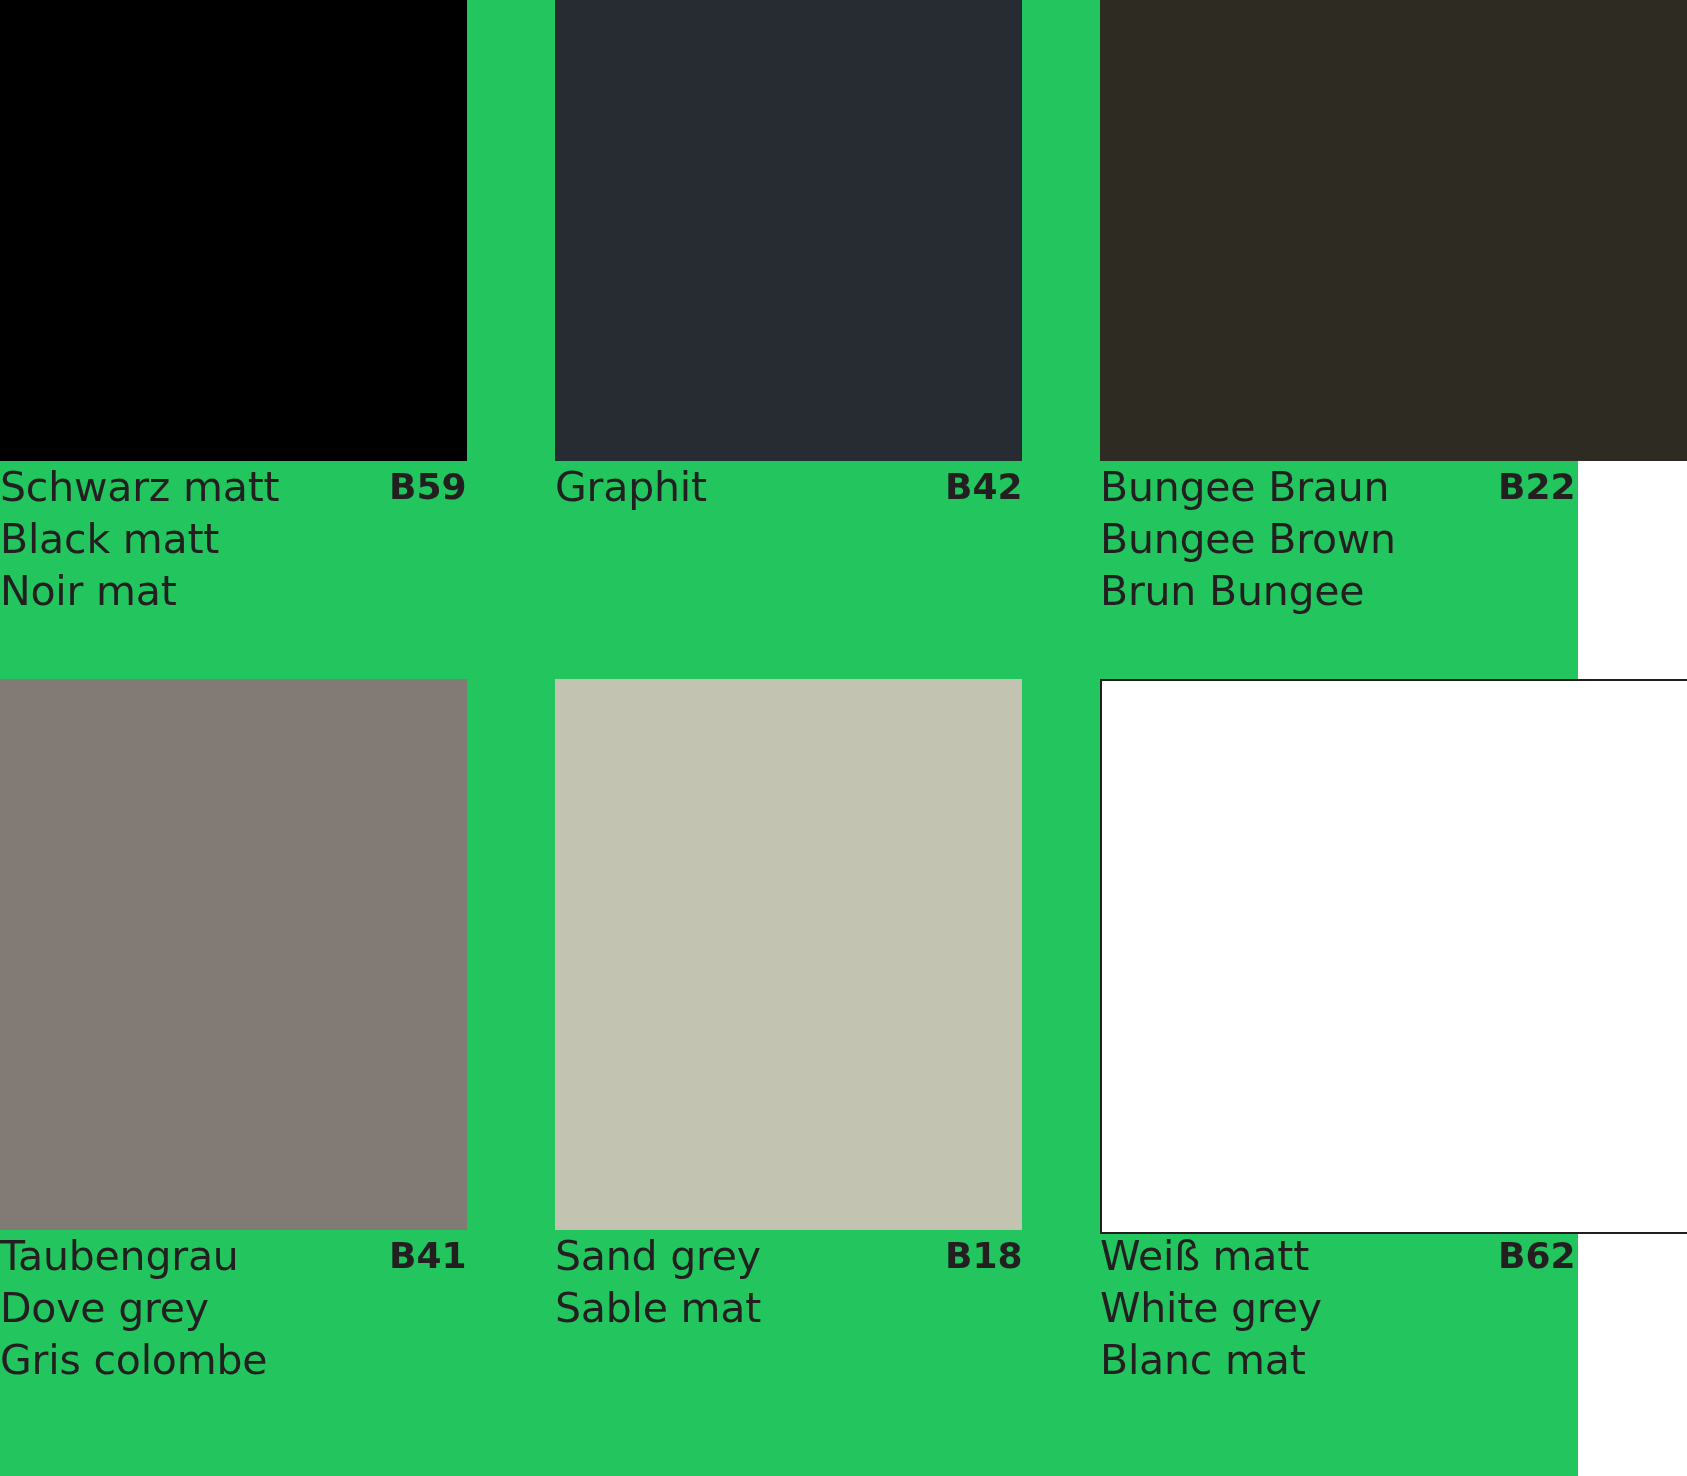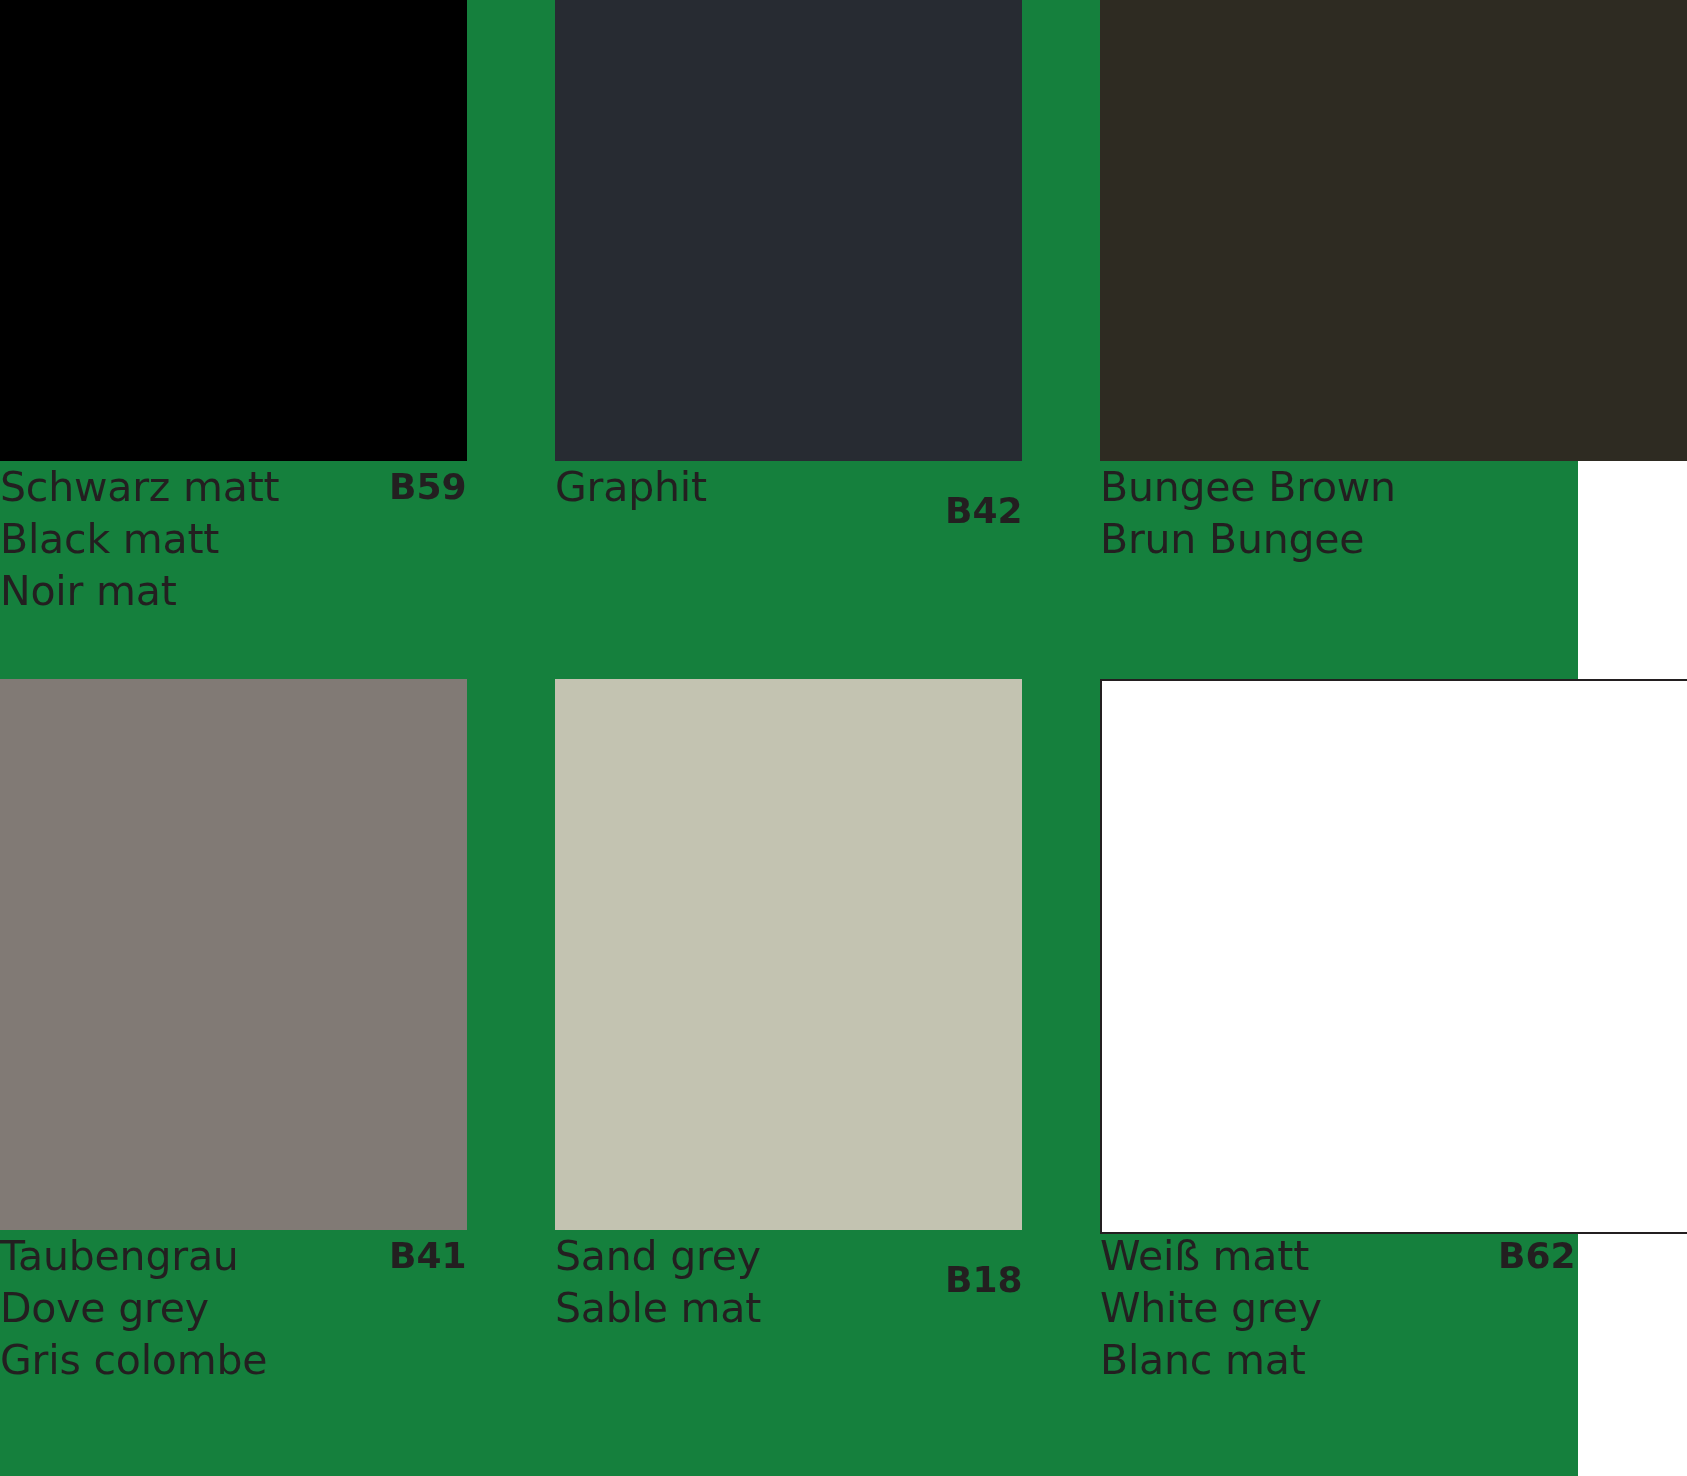--- a/index.html
+++ b/index.html
@@ -11,21 +11,21 @@
     width: 1687px;
     height: 1476px;
     overflow: hidden;
     font-family: "DejaVu Sans", "Liberation Sans", sans-serif;
   }
 
   .sheet {
     position: relative;
     width: 1578px;
     height: 1476px;
-    background: #15803d;
+    background: #22c55e;
   }
 
   
   .swatch-grid {
     position: absolute;
     left: 0;
     top: 0;
     width: 1687px;
     height: 1476px;
   }
@@ -97,21 +97,21 @@
   .code {
     position: absolute;
     font-weight: 700;
     font-size: 36px;
     color: #231f20;
     letter-spacing: 0px;
   }
 
   
   .col-0 .code { left: 389px; }
-  .col-1 .code { left: 390px; margin-top: 24px; }
+  .col-1 .code { left: 390px; }
   .col-2 .code { left: 398px; }
 
   .col-2 .labels { padding-left: 0; }
 
   
   .line.blank { visibility: hidden; }
 </style>
 </head>
 <body>
 
@@ -137,20 +137,24 @@
           <span class="name">Graphit</span>
           <span class="code">B42</span>
         </div>
         <div class="line blank"></div>
       </div>
     </div>
 
     <div class="swatch-cell col-2 row-0">
       <div class="chip" style="background: rgb(46, 43, 34);"></div>
       <div class="labels">
+        <div class="line name-row">
+          <span class="name">Bungee Braun</span>
+          <span class="code">B22</span>
+        </div>
         <div class="line">Bungee Brown</div>
         <div class="line">Brun Bungee</div>
       </div>
     </div>
 
     <div class="swatch-cell col-0 row-1">
       <div class="chip" style="background: rgb(129, 122, 117);"></div>
       <div class="labels">
         <div class="line name-row">
           <span class="name">Taubengrau</span>

